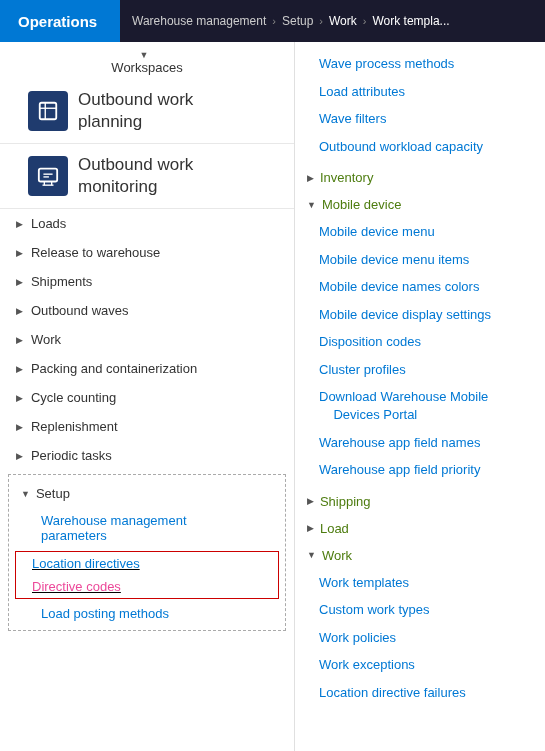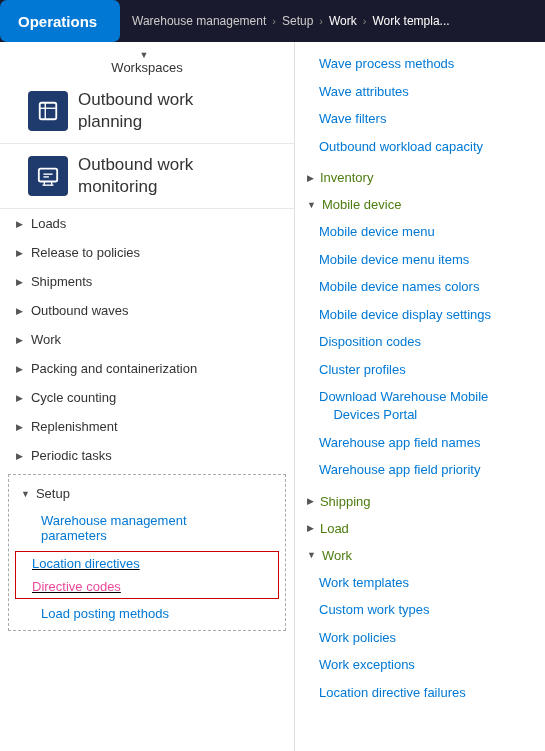--- a/index.html
+++ b/index.html
@@ -16,21 +16,20 @@
     .top-nav-brand {
       background: #0078d4;
       color: #fff;
       font-size: 15px;
       font-weight: 600;
       padding: 0 18px;
       height: 42px;
       display: flex;
       align-items: center;
       min-width: 120px;
-      border-radius: 7px;
     }
     .top-nav-breadcrumb {
       display: flex;
       align-items: center;
       color: #ccc;
       font-size: 12px;
       padding: 0 12px;
       gap: 6px;
     }
     .breadcrumb-sep {
@@ -228,21 +227,21 @@
       </div>
       <div class="workspace-label">Outbound work<br>monitoring</div>
     </div>
 
     <div class="nav-item">
       <span class="triangle triangle-right"></span>
       <span>Loads</span>
     </div>
     <div class="nav-item">
       <span class="triangle triangle-right"></span>
-      <span>Release to policies</span>
+      <span>Release to warehouse</span>
     </div>
     <div class="nav-item">
       <span class="triangle triangle-right"></span>
       <span>Shipments</span>
     </div>
     <div class="nav-item">
       <span class="triangle triangle-right"></span>
       <span>Outbound waves</span>
     </div>
     <div class="nav-item">
@@ -280,21 +279,21 @@
       </div>
       <div class="setup-sub-item" style="color:#0078d4;padding-left:32px;">Load posting methods</div>
     </div>
 
   </div>
 
   <div class="right-panel">
 
     <div class="right-subsection">
       <a class="right-link">Wave process methods</a>
-      <a class="right-link">Wave attributes</a>
+      <a class="right-link">Load attributes</a>
       <a class="right-link">Wave filters</a>
       <a class="right-link">Outbound workload capacity</a>
     </div>
 
     <div class="right-section-header">
       <span class="triangle triangle-right"></span>
       <span>Inventory</span>
     </div>
 
     <div class="right-subsection">

